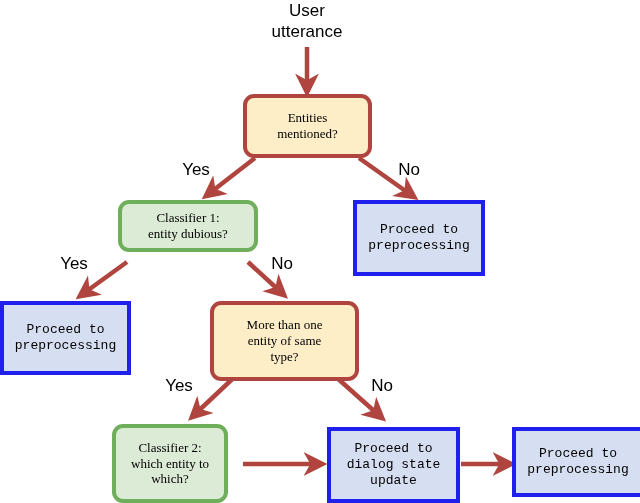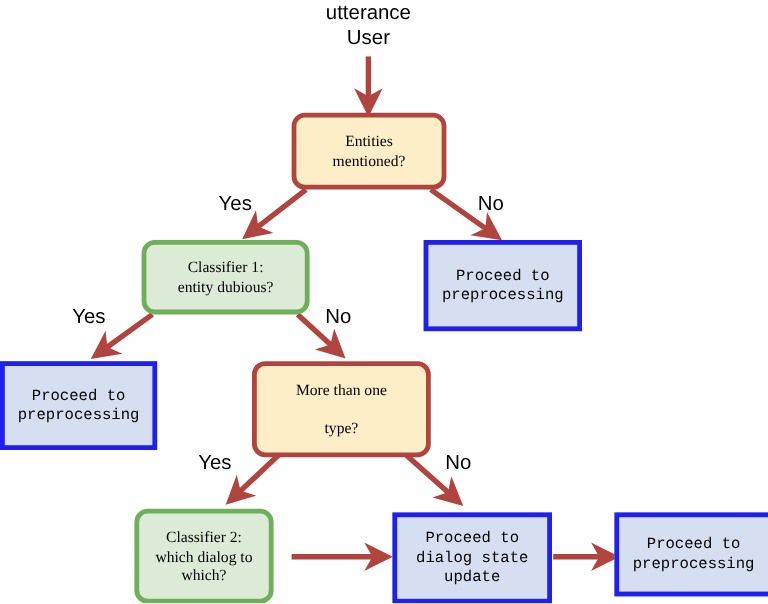--- a/index.html
+++ b/index.html
@@ -94,36 +94,36 @@
     <line x1="243" y1="369" x2="192" y2="417" stroke="#b0453f" stroke-width="4.5" marker-end="url(#ah)"></line>
 
     <line x1="327" y1="369" x2="382" y2="418" stroke="#b0453f" stroke-width="4.5" marker-end="url(#ah)"></line>
 
     <line x1="243" y1="464" x2="322" y2="464" stroke="#b0453f" stroke-width="4.5" marker-end="url(#ah)"></line>
 
     <line x1="461" y1="464" x2="511" y2="464" stroke="#b0453f" stroke-width="4.5" marker-end="url(#ah)"></line>
   </svg>
 
   <div class="free-label label-sans" style="left:252px; top:0px; width:110px;">
+    <div>User</div>
     <div>utterance</div>
-    <div>User</div>
   </div>
 
   <div class="node node-decision" style="left:243px; top:94px; width:129px; height:64px;">
     <span class="txt">
       <span>Entities</span><br>
       <span>mentioned?</span>
     </span>
   </div>
 
   <div class="free-label label-serif" style="left:174px; top:160px; width:44px;">Yes</div>
 
   <div class="free-label label-serif" style="left:389px; top:160px; width:40px;">No</div>
 
-  <div class="node node-classifier" style="left:118px; top:200px; width:140px; height:62px;align-items:center;">
+  <div class="node node-classifier" style="left:118px; top:200px; width:140px; height:52px;align-items:center;">
     <span class="txt">
       <span>Classifier 1:</span><br>
       <span>entity dubious?</span>
     </span>
   </div>
 
   <div class="node node-terminal" style="left:353px; top:200px; width:132px; height:76px;">
     <span class="txt">
       <span>Proceed to</span><br>
       <span>preprocessing</span>
@@ -137,33 +137,33 @@
   <div class="node node-terminal" style="left:0px; top:301px; width:131px; height:74px;">
     <span class="txt">
       <span>Proceed to</span><br>
       <span>preprocessing</span>
     </span>
   </div>
 
   <div class="node node-decision" style="left:210px; top:301px; width:149px; height:80px;">
     <span class="txt">
       <span>More than one</span><br>
-      <br>
+      <span>entity of same</span><br>
       <span>type?</span>
     </span>
   </div>
 
   <div class="free-label label-serif" style="left:157px; top:376px; width:44px;">Yes</div>
 
   <div class="free-label label-serif" style="left:362px; top:376px; width:40px;">No</div>
 
   <div class="node node-classifier" style="left:112px; top:424px; width:116px; height:79px;">
     <span class="txt">
       <span>Classifier 2:</span><br>
-      <span>which dialog to</span><br>
+      <span>which entity to</span><br>
       <span>which?</span>
     </span>
   </div>
 
   <div class="node node-terminal" style="left:327px; top:427px; width:133px; height:76px;">
     <span class="txt">
       <span>Proceed to</span><br>
       <span>dialog state</span><br>
       <span>update</span>
     </span>

